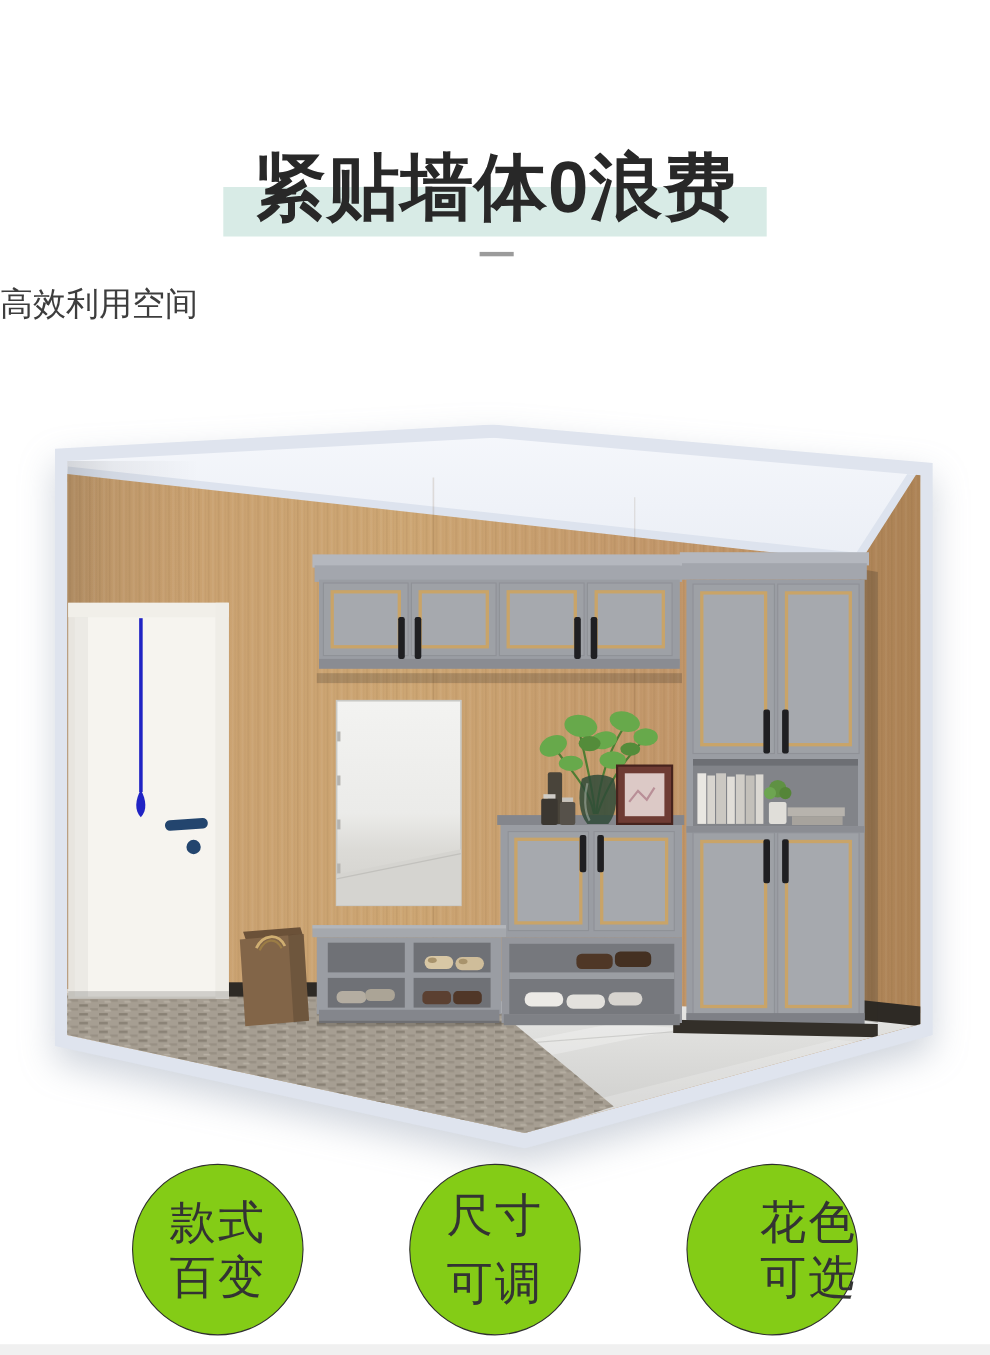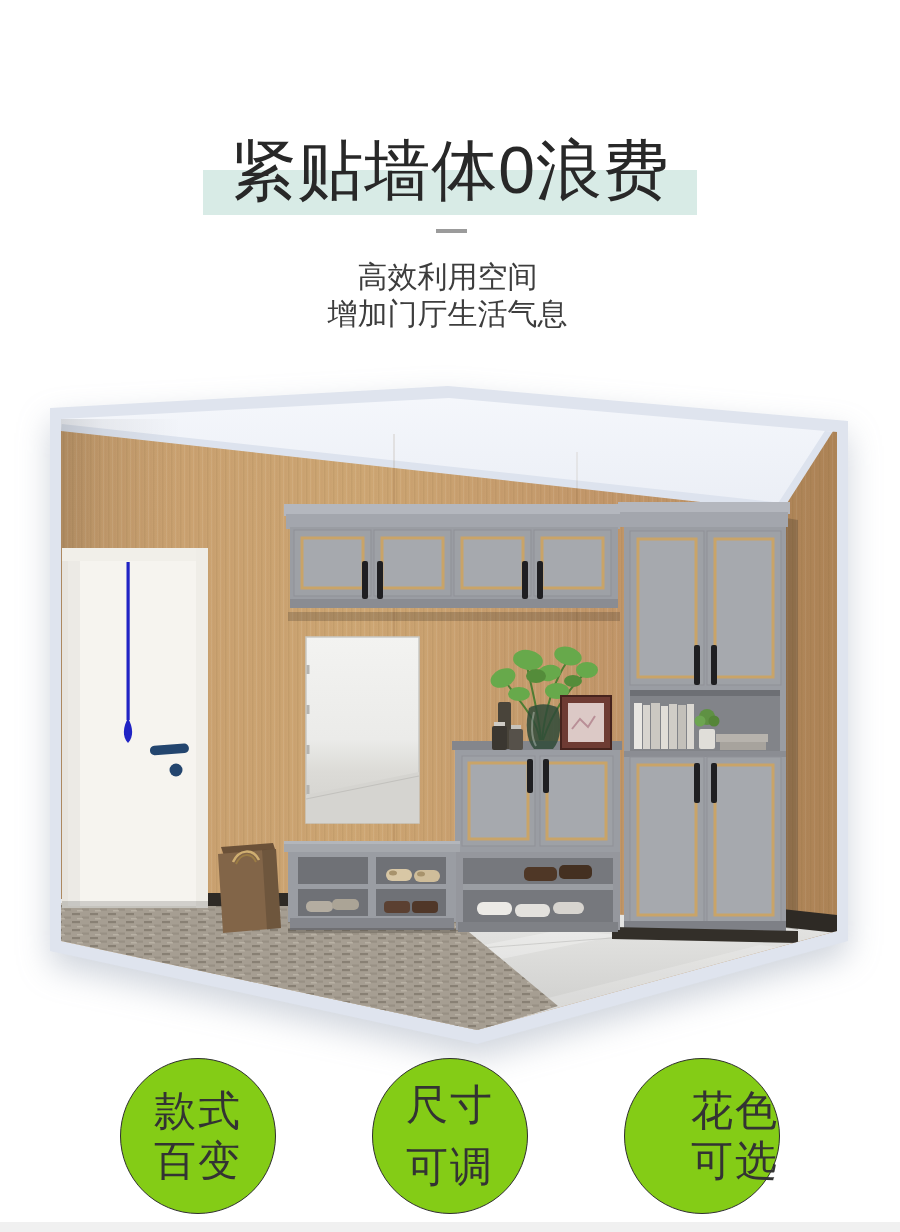--- a/index.html
+++ b/index.html
@@ -8,28 +8,28 @@
     background:#ffffff;
     font-family:"Liberation Sans","DejaVu Sans",sans-serif;
   }
   
   .hl-band{
     position:absolute;left:203px;top:170px;width:494px;height:45px;
     background:var(--mint,#d8ebe6);
   }
   .title{
     position:absolute;left:0;right:0;top:137px;margin:0;
-    text-align:center;font-size:66px;line-height:66px;font-weight:400;
+    text-align:center;font-size:66px;line-height:66px;font-weight:700;
     letter-spacing:1px;color:var(--title,#282828);
   }
   .divider{
     position:absolute;left:436px;top:229px;width:31px;height:4px;
     background:var(--divider,#9b9b9b);
   }
-  .subtitles{position:absolute;left:0;right:5px;top:258px;text-align:center;}
+  .subtitles{position:absolute;left:0;right:5px;top:258px;text-align:left;}
   .subtitles p{margin:0;font-size:30px;line-height:37px;color:var(--subtitle,#3d3d3d);}
   
   .photo-shadow{
     position:absolute;left:0;top:380px;width:900px;height:680px;
     filter:drop-shadow(0 14px 16px rgba(110,125,150,.32));
   }
   .photo-frame{
     position:absolute;inset:0;
     background:var(--frame,#dfe4ee);
     clip-path:polygon(50px 28px,448px 6px,848px 41px,848px 561px,477px 664px,50px 571px);
@@ -61,21 +61,20 @@
 </style>
 </head>
 <body>
 
 <header>
   <div class="hl-band"></div>
   <h1 class="title">紧贴墙体0浪费</h1>
   <div class="divider"></div>
   <div class="subtitles">
     <p>高效利用空间</p>
-    <p>增加门厅生活气息</p>
   </div>
 </header>
 
 <div class="photo-shadow">
   <div class="photo-frame">
     <svg class="room" viewBox="0 380 900 680" xmlns="http://www.w3.org/2000/svg">
       <defs>
         <linearGradient id="woodG" x1="0" y1="0" x2="1" y2="0">
           <stop offset="0" stop-color="#c89f6f"></stop>
             <stop offset="0.4" stop-color="#cda673"></stop>

